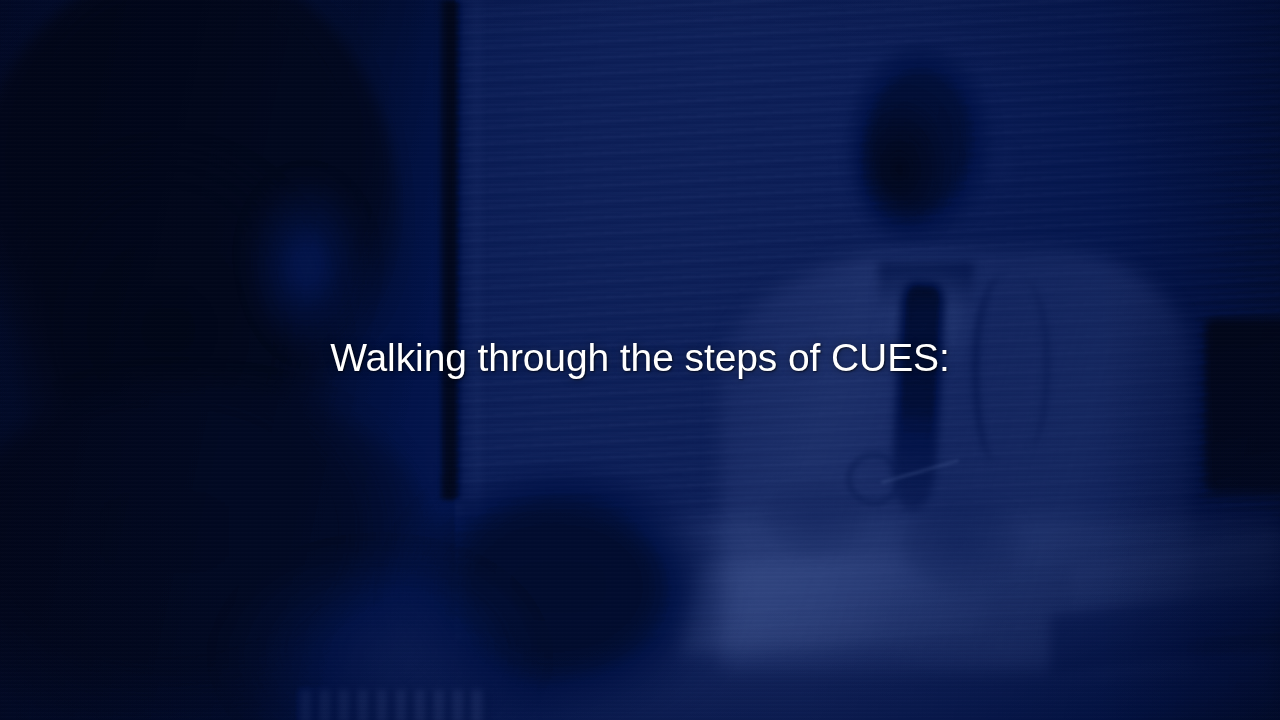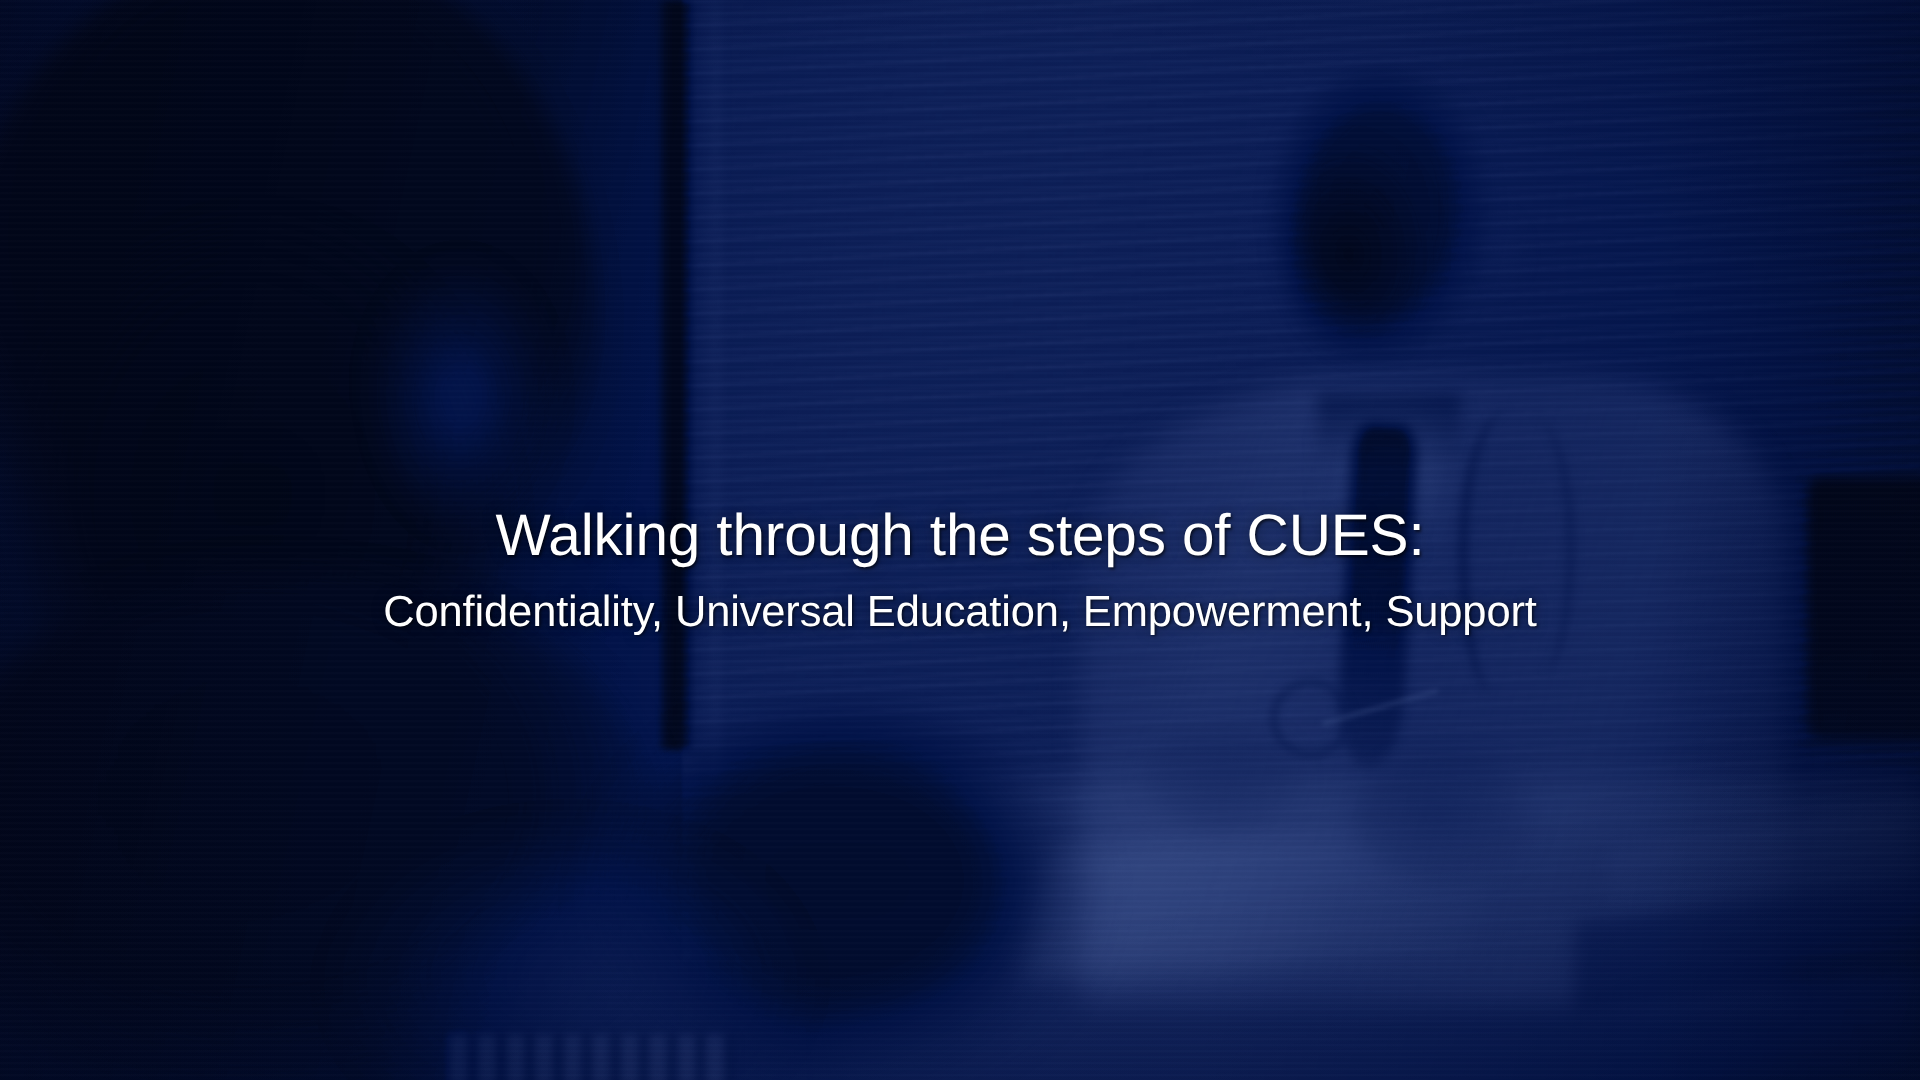--- a/index.html
+++ b/index.html
@@ -372,16 +372,15 @@
   <div class="layer" id="fg-bokeh-2"></div>
   <div class="layer" id="fg-keyboard"></div>
 
   <div class="layer" id="tint-multiply"></div>
   <div class="layer" id="tint-color"></div>
   <div class="layer" id="vignette"></div>
   <div class="layer" id="scan-lines"></div>
 
   <div id="caption-block">
     <h1 id="slide-title">Walking through the steps of CUES:</h1>
-    <h2 id="slide-subtitle">Confidentiality, Universal Education, Empowerment, Support</h2>
   </div>
 
 </div>
 
 </body></html>

